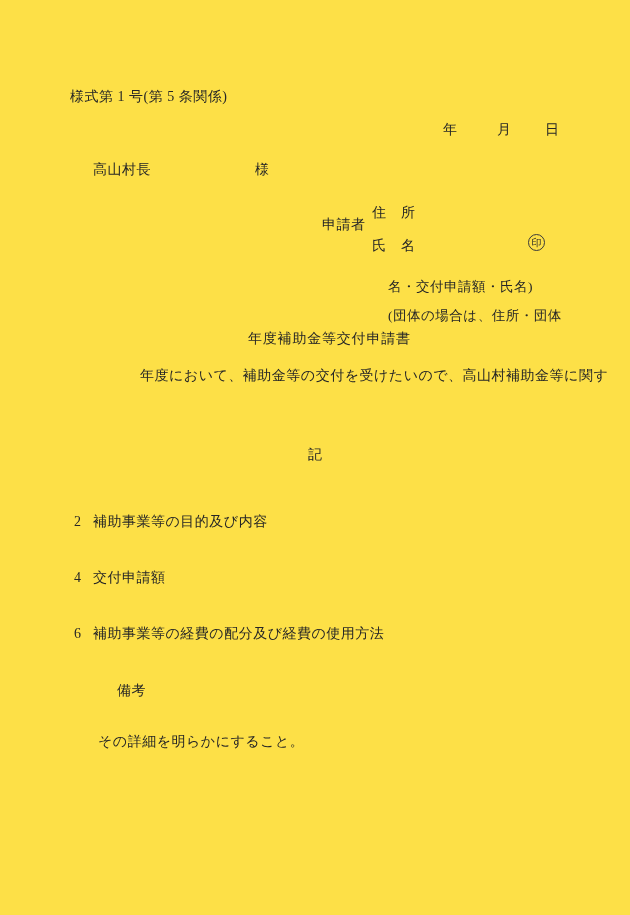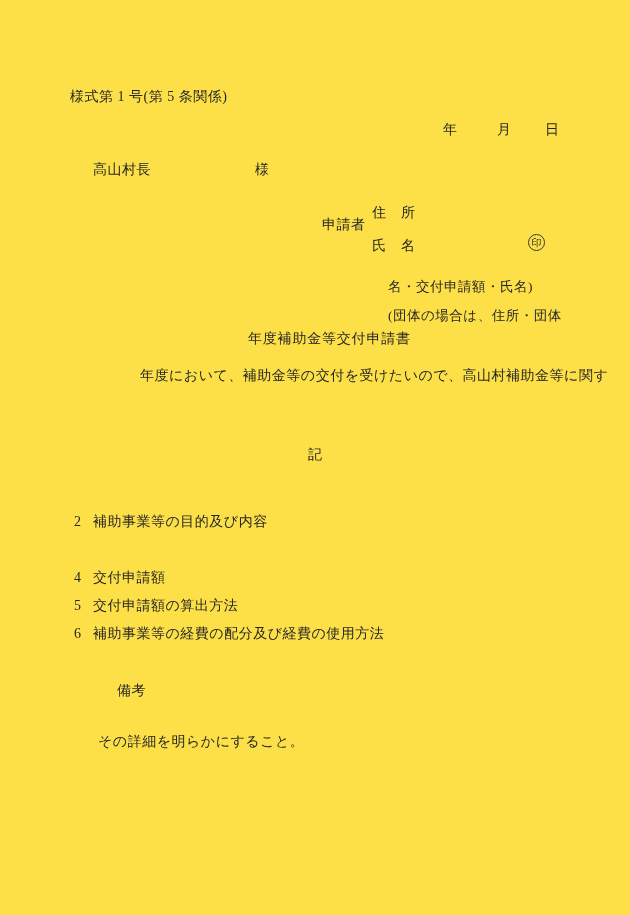--- a/index.html
+++ b/index.html
@@ -57,23 +57,20 @@
   <div class="abs" style="left:140px; top:367px;">年度において、補助金等の交付を受けたいので、高山村補助金等に関す</div>
 
   <div class="abs" style="left:308px; top:446px;">記</div>
 
   <div class="abs" style="left:74px; top:513px;">
     <span class="item-num">2</span><span>補助事業等の目的及び内容</span>
   </div>
   <div class="abs" style="left:74px; top:569px;">
     <span class="item-num">4</span><span>交付申請額</span>
   </div>
-  <div class="abs" style="left:74px; top:597px;">
-    <span class="item-num">5</span><span>交付申請額の算出方法</span>
-  </div>
   <div class="abs" style="left:74px; top:625px;">
     <span class="item-num">6</span><span>補助事業等の経費の配分及び経費の使用方法</span>
   </div>
 
   <div class="abs" style="left:69px; top:682px;margin-left:48px;">備考</div>
 
   <div class="abs" style="left:98px; top:733px;">その詳細を明らかにすること。</div>
 
 
 </div>

